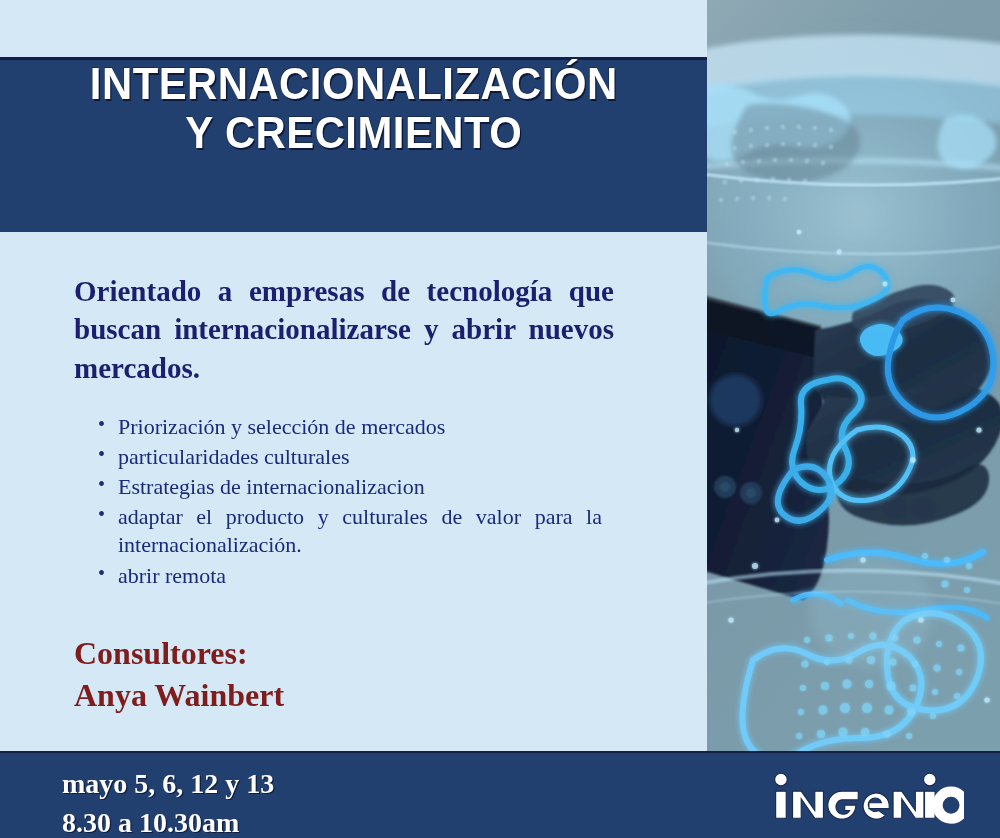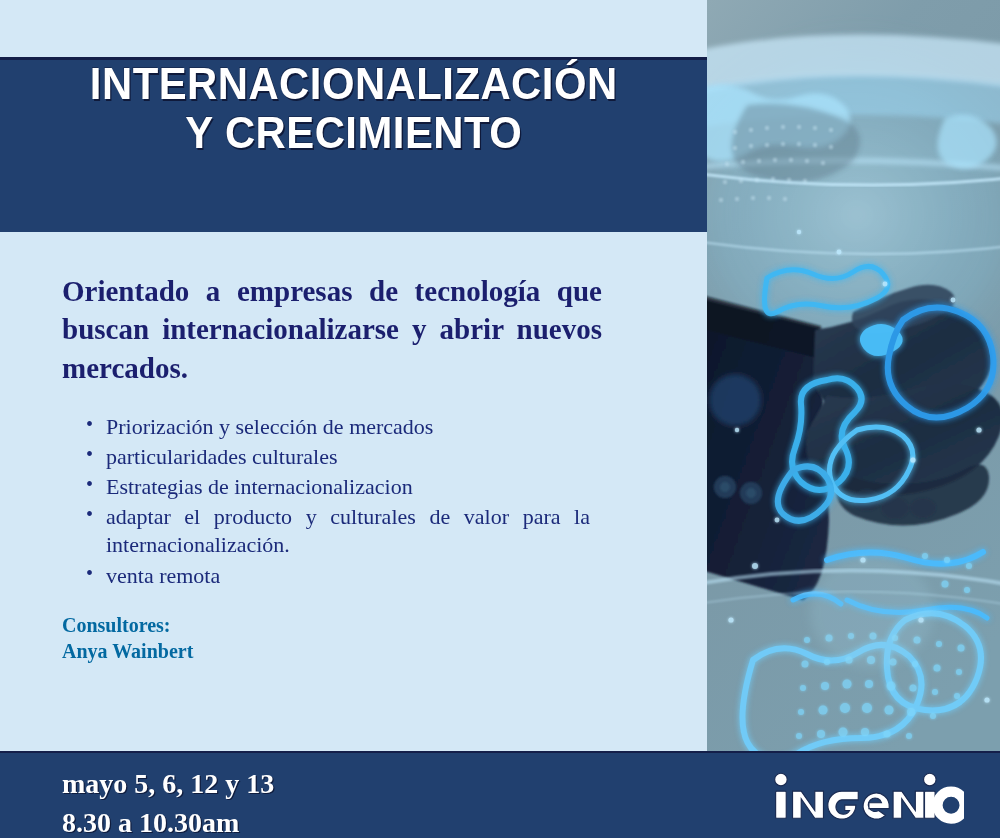--- a/index.html
+++ b/index.html
@@ -54,21 +54,21 @@
     transform: scaleX(0.93);
     text-shadow: 1.5px 1.5px 0 rgba(12,20,50,0.85),
                  -0.6px -0.6px 0 rgba(12,20,50,0.45);
     padding: 0 14px;
     white-space: pre-line;
   }
 
   
   .content {
     position: absolute;
-    left: 0;
+    left: 12px;
     top: 232px;
     width: 628px;
     height: 520px;
     padding: 40px 26px 0 62px;
     box-sizing: border-box;
     color: #1b1f6e;
   }
   .intro {
     font-size: 29px;
     font-weight: bold;
@@ -95,25 +95,25 @@
   }
   ul.bullets li::before {
     content: "\2022";
     position: absolute;
     left: -18px;
     top: -1px;
     font-size: 20px;
     color: #1b2a7a;
   }
   .consultants {
-    margin-top: 22px;
-    font-size: 20px;
+    margin-top: 42px;
+    font-size: 32px;
     font-weight: bold;
     line-height: 1.32;
-    color: #0369a1;
+    color: #7f1d1d;
   }
   .consultants div { white-space: nowrap; }
 
   
   .footer-bar {
     position: absolute;
     left: 0;
     bottom: 0;
     width: 1000px;
     height: 87px;
@@ -367,21 +367,21 @@
 
   <div class="content">
 
     <p class="intro">Orientado a empresas de tecnología que buscan internacionalizarse y abrir nuevos mercados.</p>
 
     <ul class="bullets">
       <li>Priorización y selección de mercados</li>
       <li>particularidades culturales</li>
       <li>Estrategias de internacionalizacion</li>
       <li>adaptar el producto y culturales de valor para la internacionalización.</li>
-      <li>venta remota</li>
+      <li>abrir remota</li>
     </ul>
 
     <div class="consultants">
       <div>Consultores:</div>
       <div>Anya Wainbert</div>
     </div>
   </div>
 
   <div class="footer-bar">
     <div class="footer-dates">

